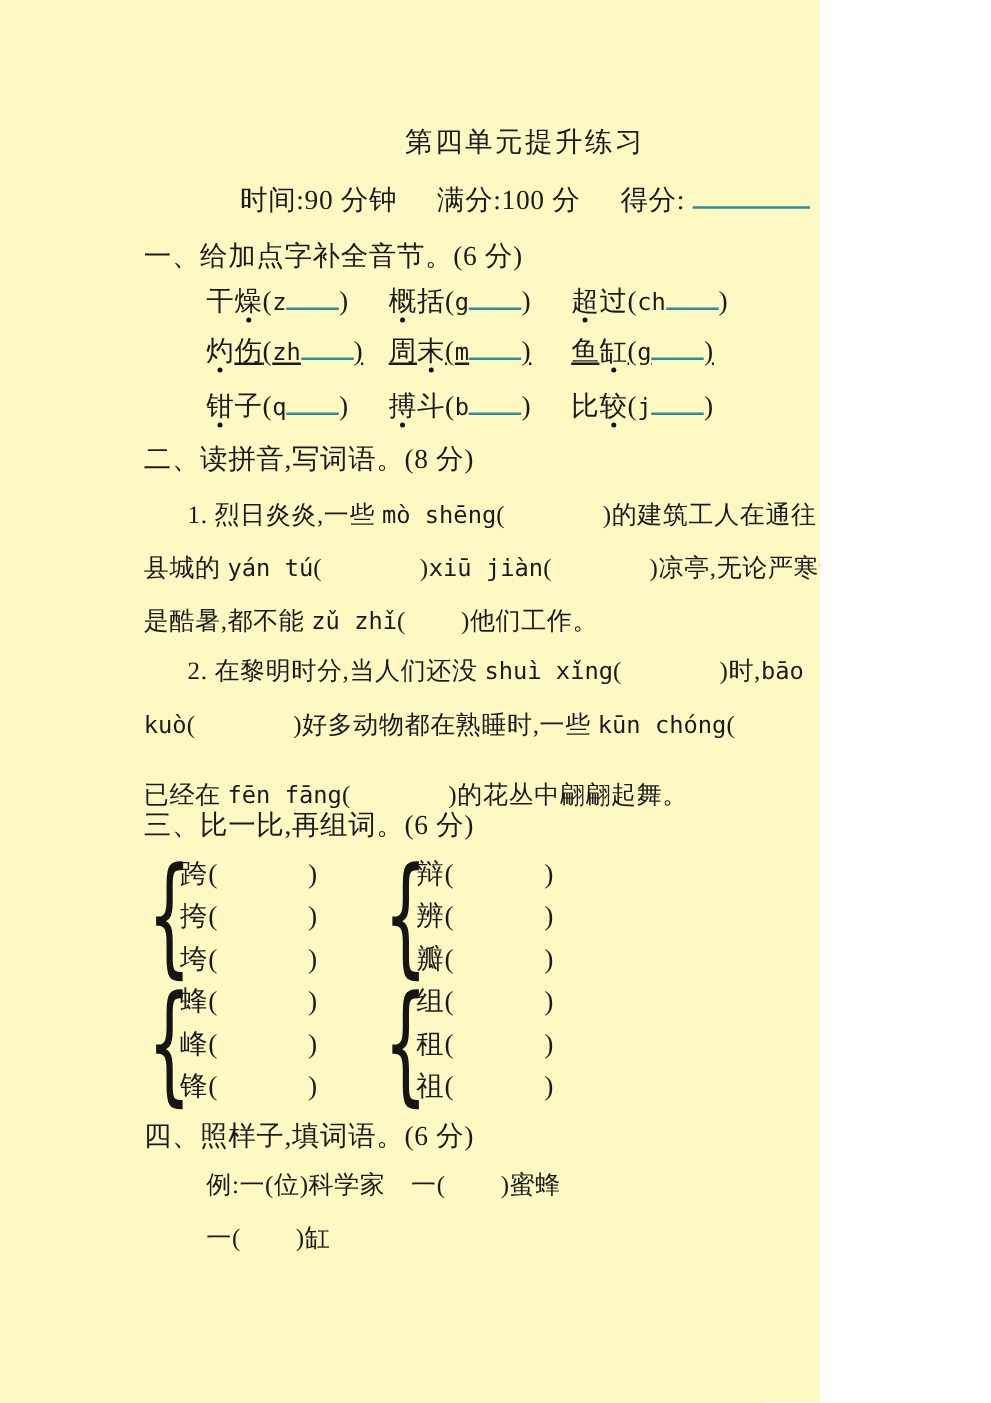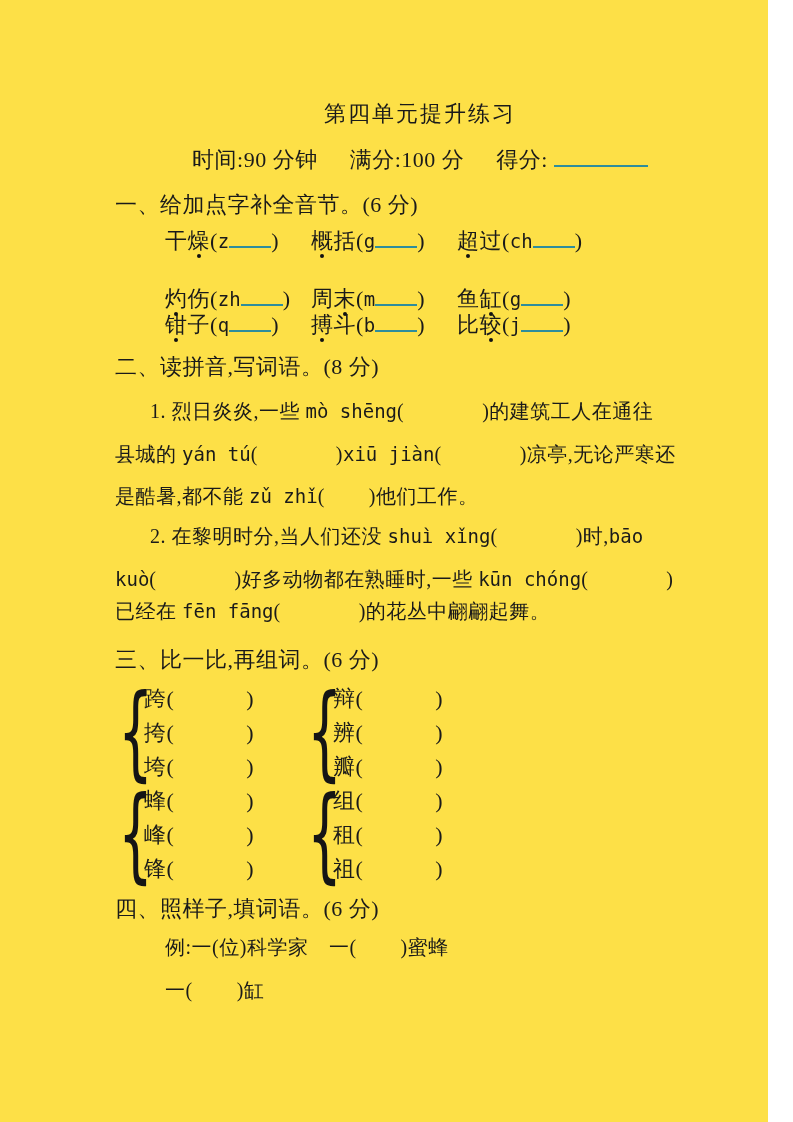--- a/index.html
+++ b/index.html
@@ -1,18 +1,18 @@
 <!DOCTYPE html>
 <html><head>
 <meta charset="utf-8">
 <style>
   :root{ --teal:#2e8d9c; --ink:#1a1a1a; }
   html,body{margin:0;padding:0;background:#ffffff;}
   .page{
-    position:relative;width:768px;height:1122px;background:#fde047;overflow:hidden;
+    position:relative;width:656px;height:1122px;background:#fef9c3;overflow:hidden;
     font-family:"Liberation Serif","DejaVu Serif",serif;color:var(--ink);
   }
   .abs{position:absolute;white-space:nowrap;}
   .cn,.line,.heading{font-size:22px;letter-spacing:.5px;line-height:30px;}
   .title{font-size:22px;letter-spacing:2px;text-align:center;}
   .center{text-align:center;}
   .py{font-family:"DejaVu Sans Mono","Liberation Mono",monospace;font-size:19px;letter-spacing:0;}
   .cnseg{font-size:20px;letter-spacing:.5px;}
   .infoseg{margin-right:26px;}
   .scoreline{display:inline-block;width:94px;height:14px;border-bottom:2px solid var(--teal);}
@@ -50,40 +50,40 @@
     <i class="scoreline"></i>
   </div>
 
   <div class="abs heading" style="top:190px;left:115px;">一、给加点字补全音节。(6 分)</div>
 
   <div class="abs s1row" style="top:226px;left:165px;">
     <span class="s1item cn"><span>干</span><span class="dotchar"><span>燥</span><i class="dot"></i></span><span></span><span>(</span><span class="py">z</span><i class="ulblank"></i><span>)</span></span>
     <span class="s1item cn"><span></span><span class="dotchar"><span>概</span><i class="dot"></i></span><span>括</span><span>(</span><span class="py">g</span><i class="ulblank"></i><span>)</span></span>
     <span class="s1item cn"><span></span><span class="dotchar"><span>超</span><i class="dot"></i></span><span>过</span><span>(</span><span class="py">ch</span><i class="ulblank"></i><span>)</span></span>
   </div>
-  <div class="abs s1row" style="top:284px;left:165px;">
+  <div class="abs s1row" style="top:266px;left:165px;text-decoration:underline;">
     <span class="s1item cn"><span></span><span class="dotchar"><span>灼</span><i class="dot"></i></span><span>伤</span><span>(</span><span class="py">zh</span><i class="ulblank"></i><span>)</span></span>
     <span class="s1item cn"><span>周</span><span class="dotchar"><span>末</span><i class="dot"></i></span><span></span><span>(</span><span class="py">m</span><i class="ulblank"></i><span>)</span></span>
     <span class="s1item cn"><span>鱼</span><span class="dotchar"><span>缸</span><i class="dot"></i></span><span></span><span>(</span><span class="py">g</span><i class="ulblank"></i><span>)</span></span>
   </div>
   <div class="abs s1row" style="top:310px;left:165px;">
     <span class="s1item cn"><span></span><span class="dotchar"><span>钳</span><i class="dot"></i></span><span>子</span><span>(</span><span class="py">q</span><i class="ulblank"></i><span>)</span></span>
     <span class="s1item cn"><span></span><span class="dotchar"><span>搏</span><i class="dot"></i></span><span>斗</span><span>(</span><span class="py">b</span><i class="ulblank"></i><span>)</span></span>
     <span class="s1item cn"><span>比</span><span class="dotchar"><span>较</span><i class="dot"></i></span><span></span><span>(</span><span class="py">j</span><i class="ulblank"></i><span>)</span></span>
   </div>
 
   <div class="abs heading" style="top:352px;left:115px;">二、读拼音,写词语。(8 分)</div>
 
   <div class="abs line" style="top:396px;left:150px;"><span class="cnseg">1. 烈日炎炎,一些 </span><span class="py">mò shēng</span><span class="cnseg">(</span><span class="blank-lg"></span><span class="cnseg">)的建筑工人在通往</span></div>
   <div class="abs line" style="top:481px;left:115px;"><span class="cnseg">是酷暑,都不能 </span><span class="py">zǔ zhǐ</span><span class="cnseg">(</span><span class="blank-sm"></span><span class="cnseg">)他们工作。</span></div>
   <div class="abs line" style="top:439px;left:115px;"><span class="cnseg">县城的 </span><span class="py">yán tú</span><span class="cnseg">(</span><span class="blank-lg"></span><span class="cnseg">)</span><span class="py">xiū jiàn</span><span class="cnseg">(</span><span class="blank-lg"></span><span class="cnseg">)凉亭,无论严寒还</span></div>
 
   <div class="abs line" style="top:521px;left:150px;"><span class="cnseg">2. 在黎明时分,当人们还没 </span><span class="py">shuì xǐng</span><span class="cnseg">(</span><span class="blank-lg"></span><span class="cnseg">)时,</span><span class="py">bāo</span></div>
   <div class="abs line" style="top:564px;left:115px;"><span class="py">kuò</span><span class="cnseg">(</span><span class="blank-lg"></span><span class="cnseg">)好多动物都在熟睡时,一些 </span><span class="py">kūn chóng</span><span class="cnseg">(</span><span class="blank-lg"></span><span class="cnseg">)</span></div>
-  <div class="abs line" style="top:596px;left:115px;"><span class="cnseg">已经在 </span><span class="py">fēn fāng</span><span class="cnseg">(</span><span class="blank-lg"></span><span class="cnseg">)的花丛中翩翩起舞。</span></div>
+  <div class="abs line" style="top:620px;left:115px;"><span class="cnseg">已经在 </span><span class="py">fēn fāng</span><span class="cnseg">(</span><span class="blank-lg"></span><span class="cnseg">)的花丛中翩翩起舞。</span></div>
 
   <div class="abs heading" style="top:645px;left:115px;">三、比一比,再组词。(6 分)</div>
 
   <div class="abs bpair" style="top:682px;left:118px;">
     <div class="bgroup gleft">
       <span class="brace">{</span>
       <span class="brows">
         <span class="brow"><span>跨</span><span>(</span><i class="gapb"></i><span>)</span></span>
         <span class="brow"><span>挎</span><span>(</span><i class="gapb"></i><span>)</span></span>
         <span class="brow"><span>垮</span><span>(</span><i class="gapb"></i><span>)</span></span>

